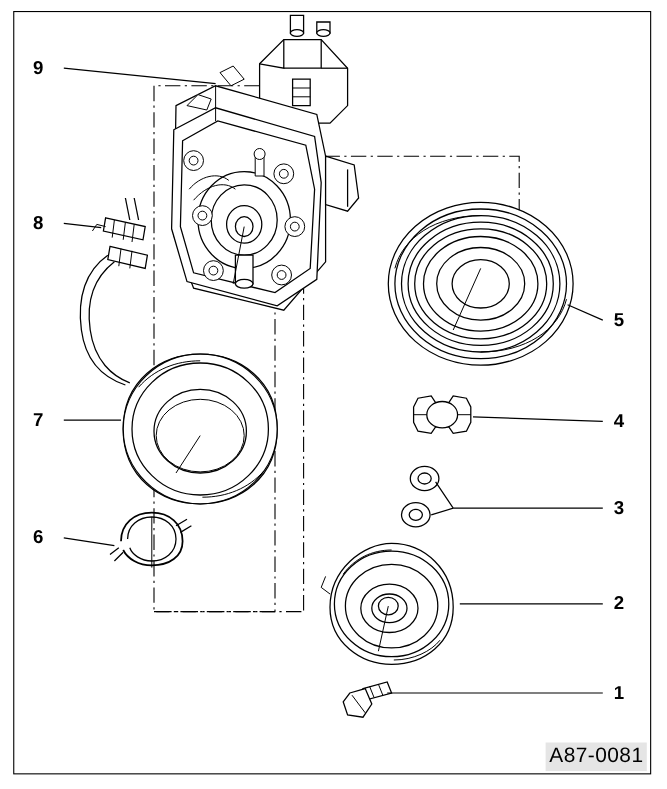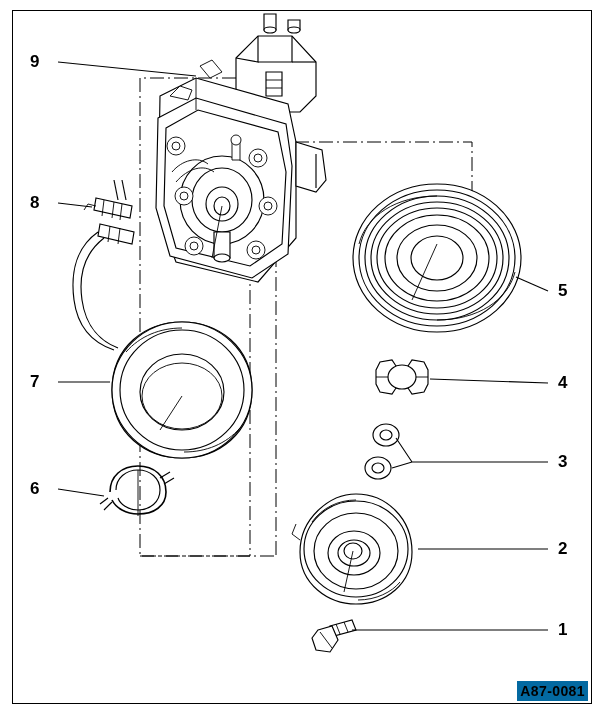--- a/index.html
+++ b/index.html
@@ -32,25 +32,25 @@
     font-size: 17px;
     font-weight: bold;
     color: #000000;
     line-height: 17px;
   }
   #figure-code {
     position: absolute;
     right: 18px;
     bottom: 16px;
     font-family: "Liberation Sans", sans-serif;
-    font-size: 14px;
-    font-weight: bold;
+    font-size: 19px;
+    font-weight: normal;
     letter-spacing: 0.4px;
     color: #000000;
-    background: #0369a1;
+    background: #e5e5e5;
     padding: 2px 3px;
   }
   svg.art {
     position: absolute;
     left: 0;
     top: 0;
     width: 606px;
     height: 717px;
   }
   .ln {

